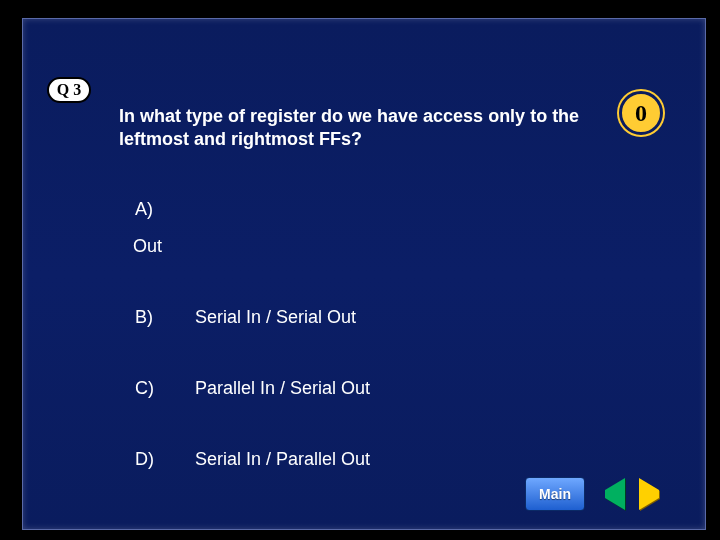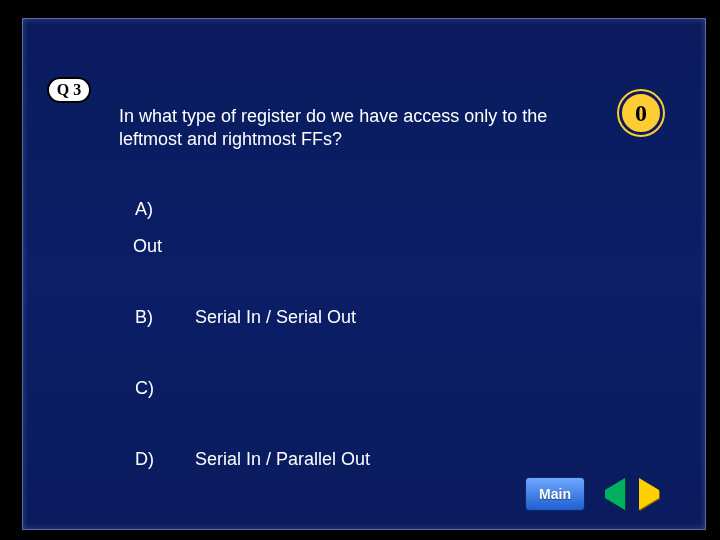--- a/index.html
+++ b/index.html
@@ -37,21 +37,21 @@
     display: flex;
     align-items: center;
     justify-content: center;
   }
   .question {
     position: absolute;
     left: 92px;
     top: 82px;
     width: 470px;
     color: #fff;
-    font-weight: normal;
+    font-weight: bold;
     font-size: 18px;
     line-height: 1.3;
   }
   .timer {
     position: absolute;
     right: 42px;
     top: 72px;
     width: 44px;
     height: 44px;
     background: #ffcc33;
@@ -166,20 +166,21 @@
       <span class="opt-line2">Out</span>
     </div>
 
     <div class="opt-row">
       <span class="opt-label">B)</span>
       <span class="opt-text">Serial In / Serial Out</span>
     </div>
 
     <div class="opt-row">
       <span class="opt-label">C)</span>
+      <span class="opt-text">Parallel In / Serial Out</span>
     </div>
 
     <div class="opt-row">
       <span class="opt-label">D)</span>
       <span class="opt-text">Serial In / Parallel Out</span>
     </div>
 
   </div>
 
   <div class="nav">

